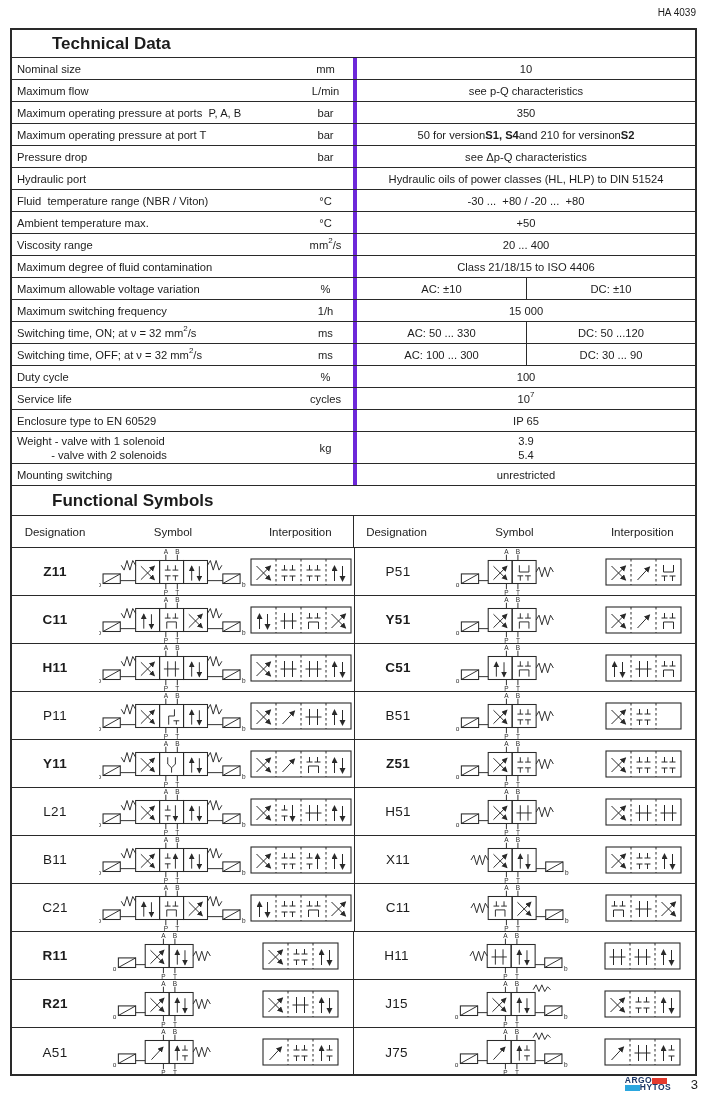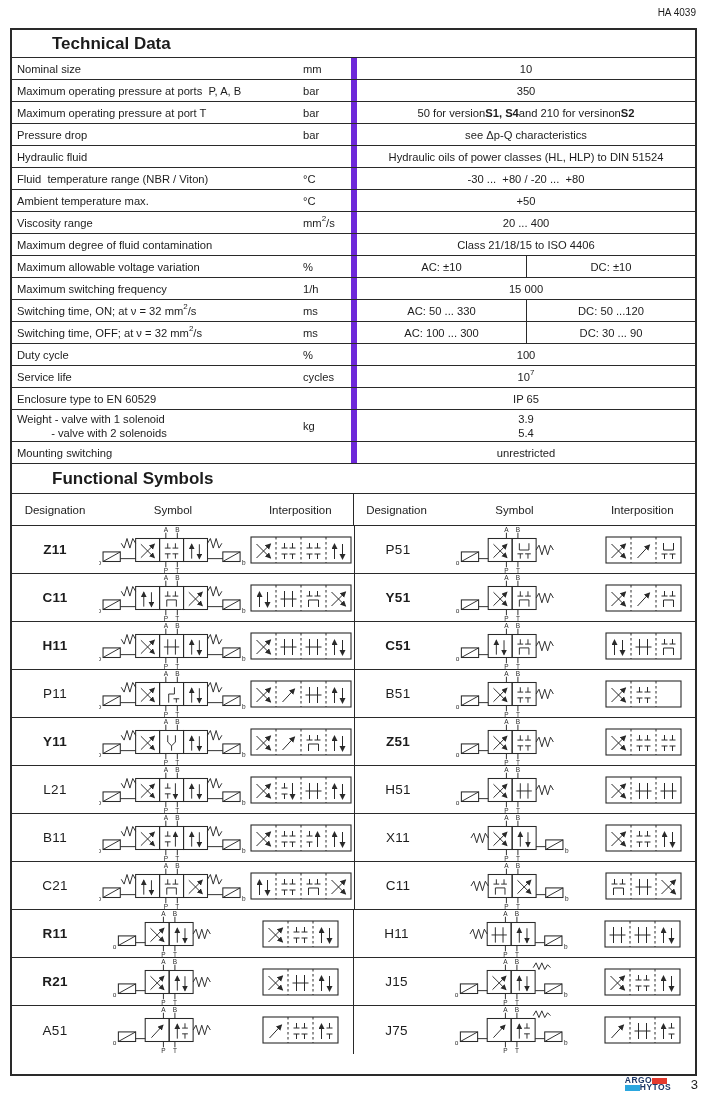--- a/index.html
+++ b/index.html
@@ -12,21 +12,21 @@
              font-size:17px;border-bottom:1px solid #2a2a2a;box-sizing:border-box}
   .sec-title.td{height:28px}
   .sec-title.fs{height:30px}
   
   .t-row{display:grid;grid-template-columns:291px 54px 1fr;border-bottom:1px solid #2a2a2a;
          box-sizing:border-box;font-size:11.2px;height:22px}
   .t-row.tall{height:32px}
   .t-cell{display:flex;align-items:center}
   .lbl{padding-left:5px}
   .lbl.multi,.val.multi{flex-direction:column;align-items:flex-start;justify-content:center;line-height:14px}
-  .unit{justify-content:flex-start;padding-right:5px;border-right:6px solid #6d28d9;box-sizing:border-box}
+  .unit{justify-content:center;padding-right:5px;border-right:4px solid #6d28d9;box-sizing:border-box}
   .val{justify-content:center;text-align:center}
   .val.multi{align-items:center}
   .val-split{display:grid;grid-template-columns:1fr 1fr;height:100%}
   .val-split>div{display:flex;align-items:center;justify-content:center}
   .val-split>div+div{border-left:1px solid #2a2a2a;box-sizing:border-box}
   .sup{font-size:8px;position:relative;top:-4px}
   .b{font-weight:bold}
   
   .fs-head{display:grid;grid-template-columns:1fr 1fr;height:32px;border-bottom:1px solid #2a2a2a;
            box-sizing:border-box;font-size:11.5px}
@@ -68,20 +68,31 @@
           </div>
           <div class="t-cell unit">
             <span>mm</span>
           </div>
           <div class="t-cell val">
             <span>10</span>
           </div>
         </div>
         <div class="t-row">
           <div class="t-cell lbl">
+            <span>Maximum flow</span>
+          </div>
+          <div class="t-cell unit">
+            <span>L/min</span>
+          </div>
+          <div class="t-cell val">
+            <span>see p-Q characteristics</span>
+          </div>
+        </div>
+        <div class="t-row">
+          <div class="t-cell lbl">
             <span>Maximum operating pressure at ports&nbsp; P, A, B</span>
           </div>
           <div class="t-cell unit">
             <span>bar</span>
           </div>
           <div class="t-cell val">
             <span>350</span>
           </div>
         </div>
         <div class="t-row">
@@ -104,21 +115,21 @@
           </div>
           <div class="t-cell unit">
             <span>bar</span>
           </div>
           <div class="t-cell val">
             <span>see Δp-Q characteristics</span>
           </div>
         </div>
         <div class="t-row">
           <div class="t-cell lbl">
-            <span>Hydraulic fluid</span>
+            <span>Hydraulic port</span>
           </div>
           <div class="t-cell unit">
             <span></span>
           </div>
           <div class="t-cell val">
             <span>Hydraulic oils of power classes (HL, HLP) to DIN 51524</span>
           </div>
         </div>
         <div class="t-row">
           <div class="t-cell lbl">

